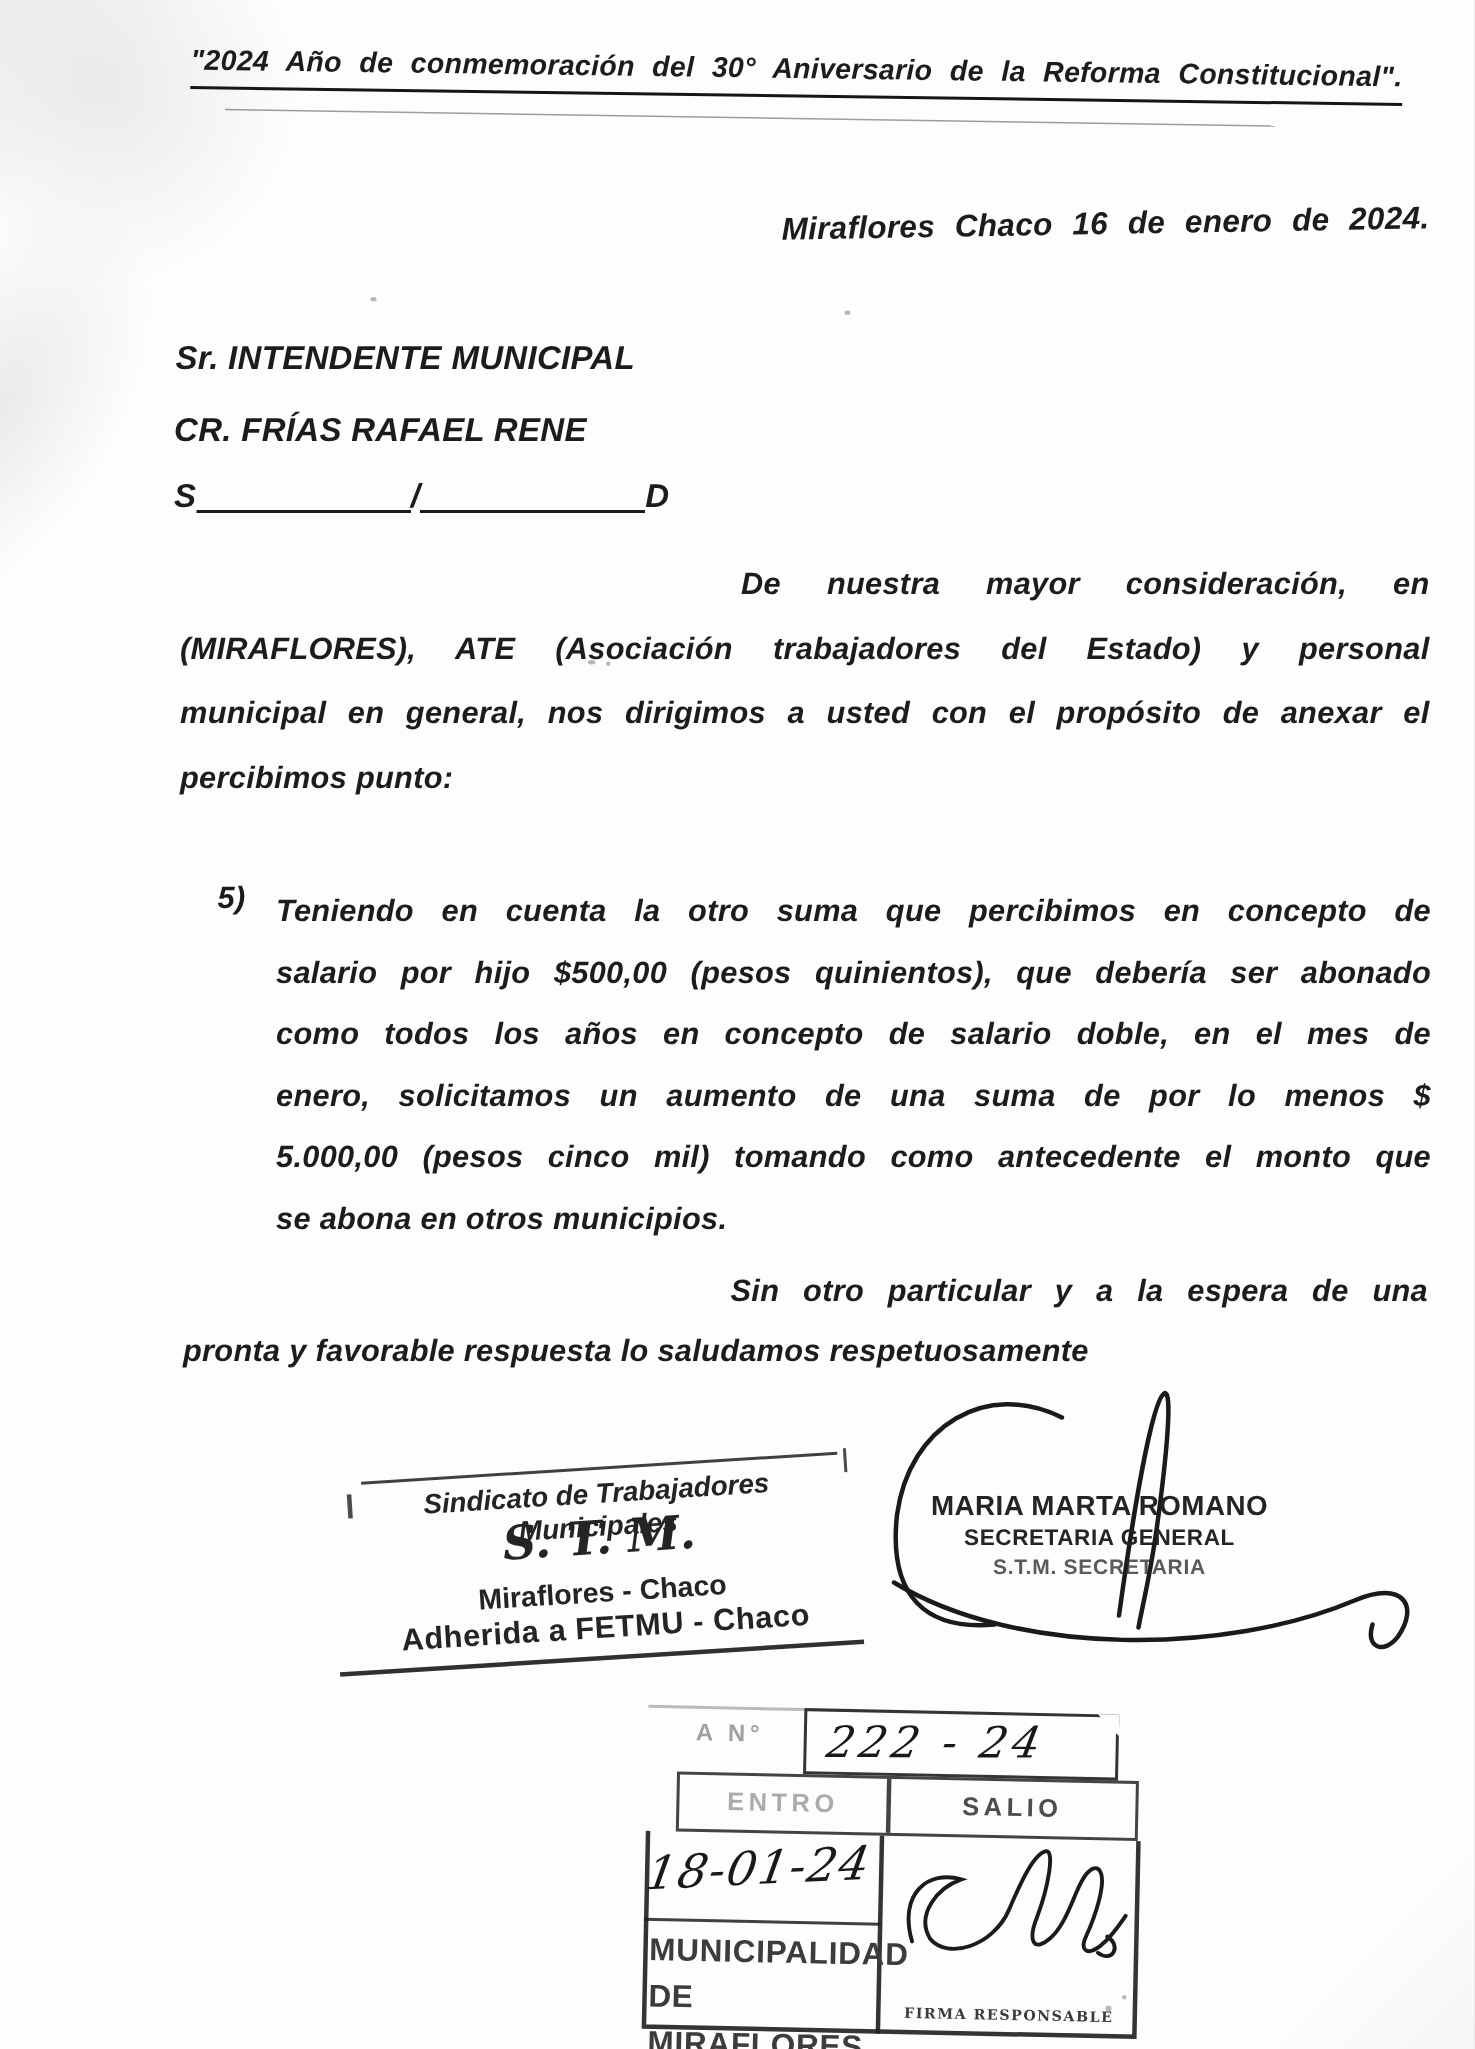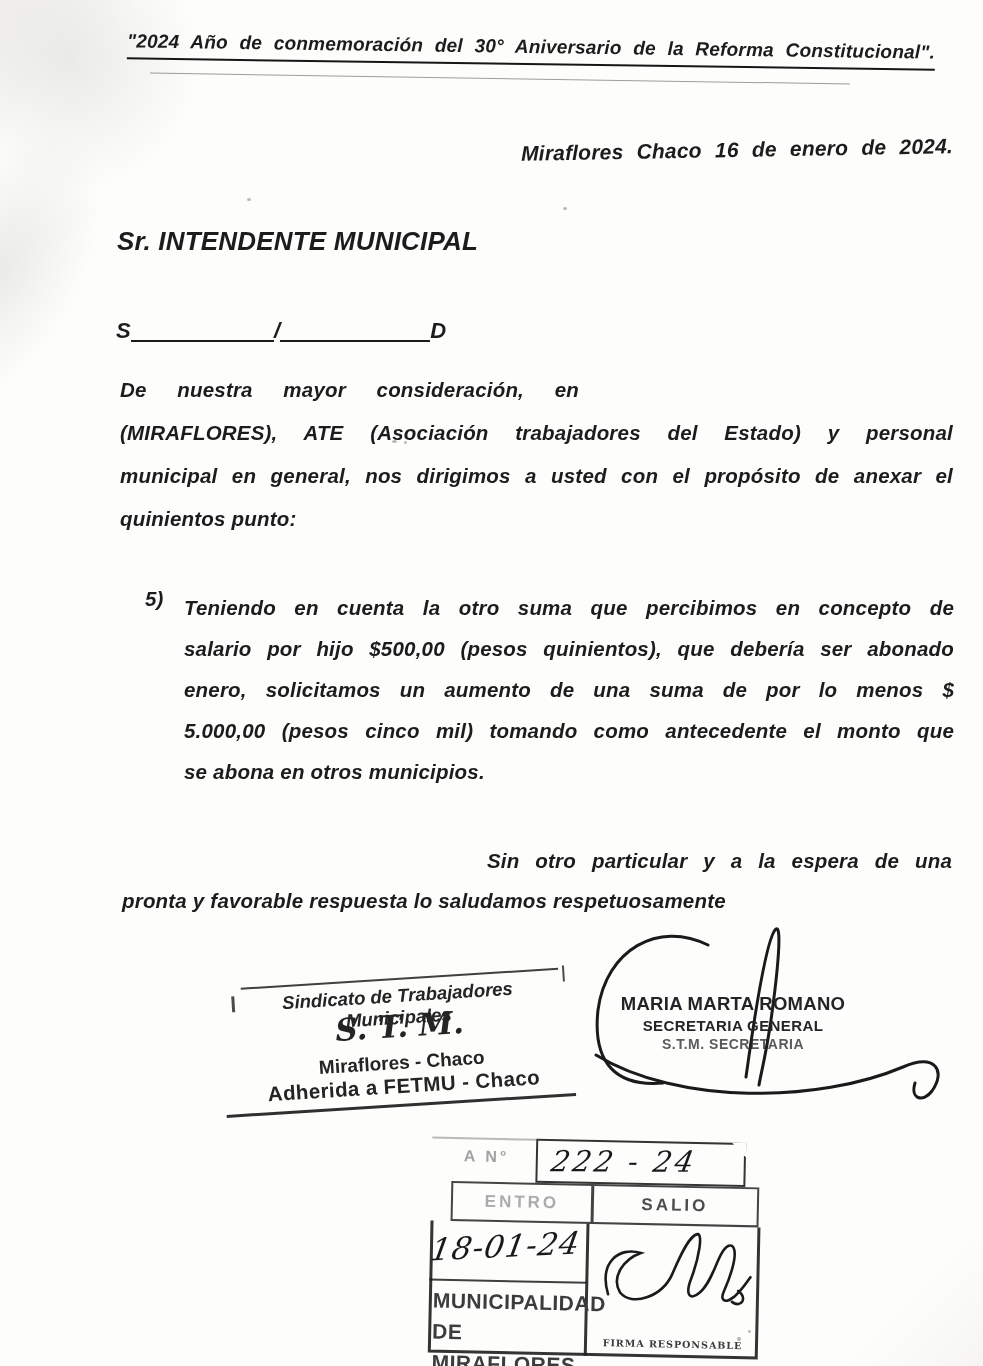--- a/index.html
+++ b/index.html
@@ -14,28 +14,28 @@
 
   .typed{font-weight:bold;font-style:italic;letter-spacing:.2px;}
   .jline{text-align:justify;text-align-last:justify;white-space:nowrap;}
 
   .header-motto{position:absolute;left:127px;top:36px;width:808px;font-size:19px;transform:rotate(.8deg);}
   .header-motto .hl{display:inline-block;width:100%;border-bottom:2.5px solid #161616;padding-bottom:5px;}
   .header-echo{position:absolute;left:150px;top:78px;width:700px;border-top:1px solid rgba(40,40,40,.45);transform:rotate(.9deg);}
 
   .date-line{position:absolute;left:521px;top:138px;width:432px;font-size:21px;transform:rotate(-1deg);}
 
-  .recipient-1{position:absolute;left:117px;top:226px;font-size:26px;}
+  .recipient-1{position:absolute;left:117px;top:226px;font-size:22px;}
   .recipient-2{position:absolute;left:116px;top:274px;font-size:22px;}
   .salutation{position:absolute;left:116px;top:318px;font-size:22px;}
   .blank{display:inline-block;border-bottom:2.5px solid #1c1c1c;height:22px;vertical-align:-4px;}
   .blank.b1{width:143px;} .blank.b2{width:150px;}
 
   .para1{position:absolute;left:120px;top:368px;width:833px;font-size:20.5px;line-height:43px;}
-  .para1 .l0{width:459px;font-style:italic;}
+  .para1 .l0{margin-left:374px;width:459px;font-style:italic;}
   .para1 .last{text-align-last:left;}
 
   .item5-label{position:absolute;left:145px;top:587px;font-size:20.5px;}
   .item5{position:absolute;left:184px;top:587px;width:770px;font-size:20.5px;line-height:41px;}
   .item5 .last{text-align-last:left;}
 
   .closing-1{position:absolute;left:487px;top:849px;width:465px;font-size:20.5px;}
   .closing-2{position:absolute;left:122px;top:889px;font-size:20.5px;}
 
   
@@ -92,33 +92,35 @@
   <div class="dot" style="left:748px;top:1330px;width:3px;height:3px;"></div>
 
   <div class="typed header-motto jline">
     <span class="hl">"2024 Año de conmemoración del 30° Aniversario de la Reforma Constitucional".</span>
   </div>
   <div class="header-echo"></div>
 
   <div class="typed date-line jline">Miraflores Chaco 16 de enero de 2024.</div>
 
   <div class="typed recipient-1">Sr. INTENDENTE MUNICIPAL</div>
+  <div class="typed recipient-2">CR. FRÍAS RAFAEL RENE</div>
   <div class="typed salutation"><span>S</span><span class="blank b1"></span><span>/</span><span class="blank b2"></span><span>D</span></div>
 
   <div class="typed para1">
     <div class="jline l0">De nuestra mayor consideración, en</div>
     <div class="jline">(MIRAFLORES), ATE (Asociación trabajadores del Estado) y personal</div>
     <div class="jline">municipal en general, nos dirigimos a usted con el propósito de anexar el</div>
-    <div class="jline last">quinientos punto:</div>
+    <div class="jline last">percibimos punto:</div>
   </div>
 
   <div class="typed item5-label">5)</div>
   <div class="typed item5">
     <div class="jline">Teniendo en cuenta la otro suma que percibimos en concepto de</div>
     <div class="jline">salario por hijo $500,00 (pesos quinientos), que debería ser abonado</div>
+    <div class="jline">como todos los años en concepto de salario doble, en el mes de</div>
     <div class="jline">enero, solicitamos un aumento de una suma de por lo menos $</div>
     <div class="jline">5.000,00 (pesos cinco mil) tomando como antecedente el monto que</div>
     <div class="jline last">se abona en otros municipios.</div>
   </div>
 
   <div class="typed closing-2">pronta y favorable respuesta lo saludamos respetuosamente</div>
   <div class="typed closing-1 jline">Sin otro particular y a la espera de una</div>
 
   <div class="union-stamp">
     <div class="border-top"></div>

